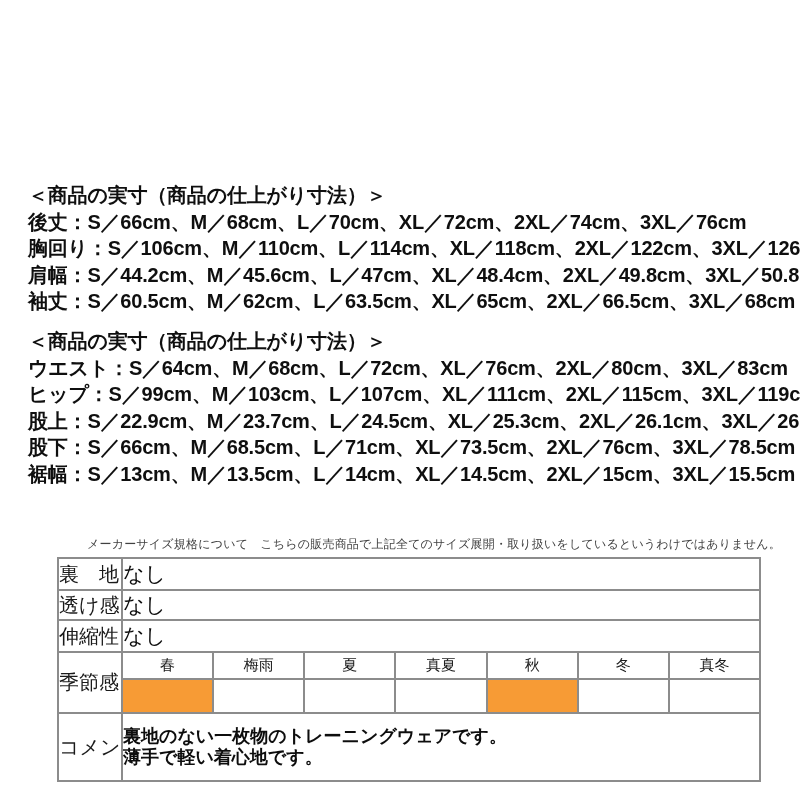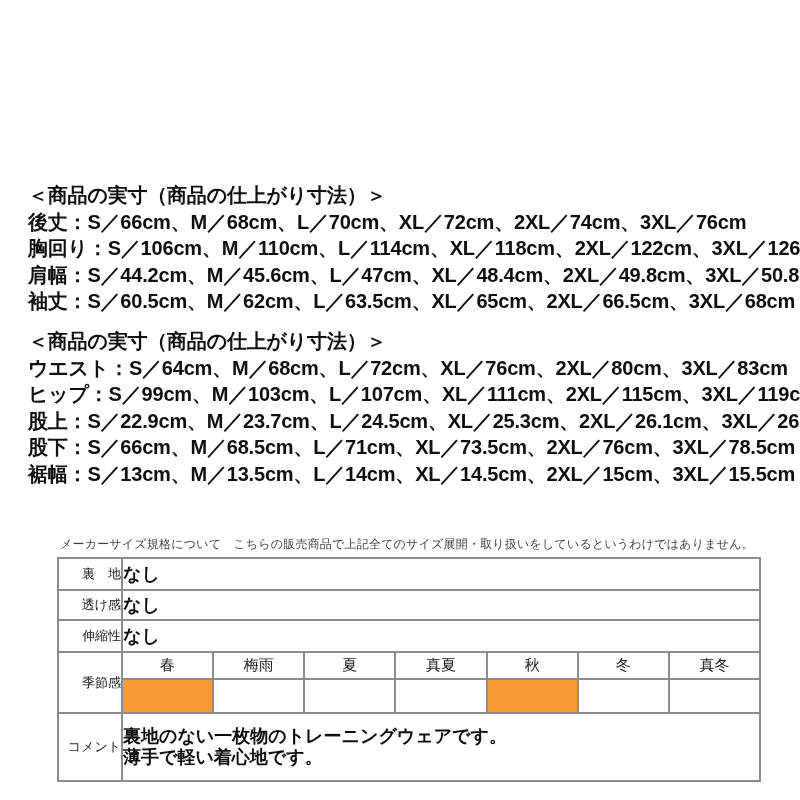--- a/index.html
+++ b/index.html
@@ -27,21 +27,21 @@
     letter-spacing: -0.2px;
     color: #0f0f0f;
   }
   #section-top { top: 182px; }
   #section-bottom { top: 328px; }
   .size-line { height: 26.6px; }
 
   
   .maker-note {
     position: absolute;
-    left: 60px;
+    left: 87px;
     top: 536px;
     font-size: 12px;
     font-weight: normal;
     color: #414141;
     white-space: nowrap;
     letter-spacing: 0.2px;
     font-family: Liberation Mono, monospace;
   }
 
   
@@ -54,30 +54,30 @@
     table-layout: fixed;
     border: 2px solid #757575;
     background: #ffffff;
   }
   table.spec-table td {
     border: 2px solid #8c8c8c;
     padding: 0;
     overflow: hidden;
   }
   td.label-cell {
-    text-align: right;
+    text-align: left;
     vertical-align: middle;
-    font-size: 13px;
+    font-size: 20px;
     font-weight: normal;
     color: #1a1a1a;
     white-space: nowrap;
   }
   td.value-cell {
-    font-size: 18px;
-    font-weight: bold;
+    font-size: 21px;
+    font-weight: normal;
     color: #0d0d0d;
     padding-left: 14px;
     vertical-align: middle;
     white-space: nowrap;
   }
   tr.row-simple-1 td { height: 30px; }
   tr.row-simple-2 td { height: 28px; }
   tr.row-simple-3 td { height: 30px; }
   tr.row-season-labels td { height: 25px; }
   tr.row-season-cells td { height: 32px; }

